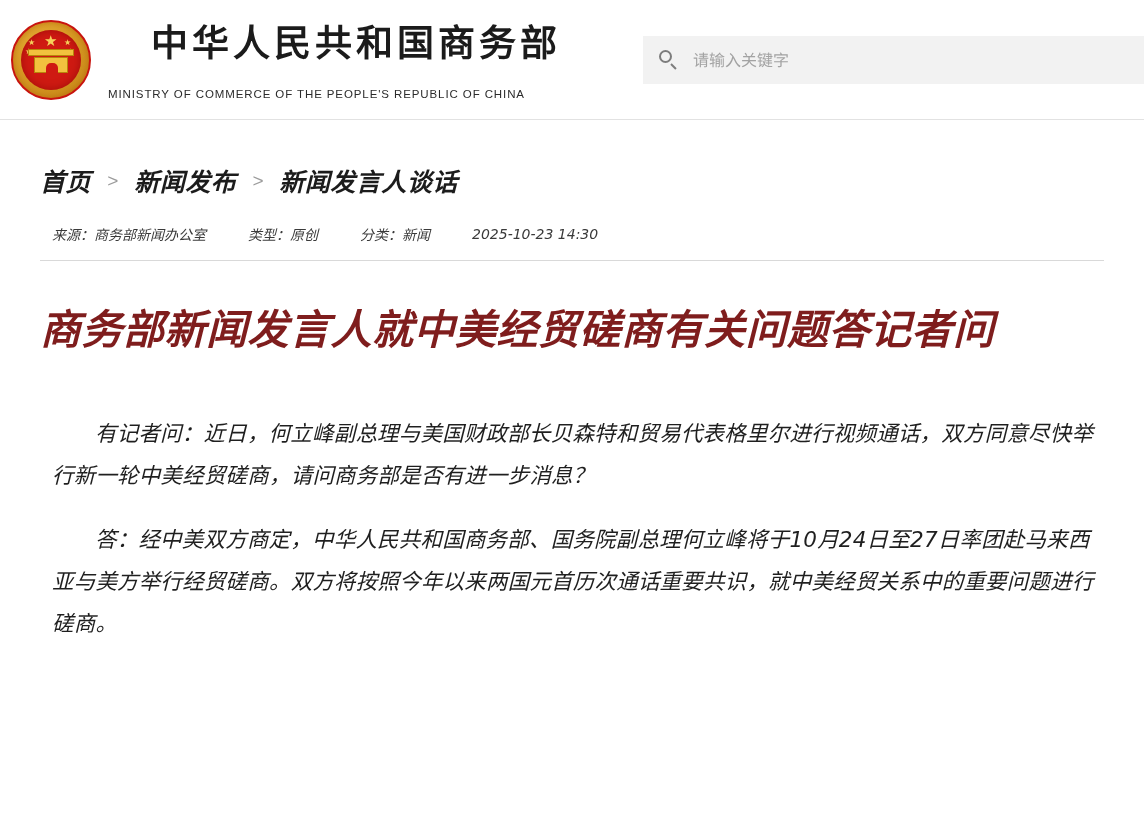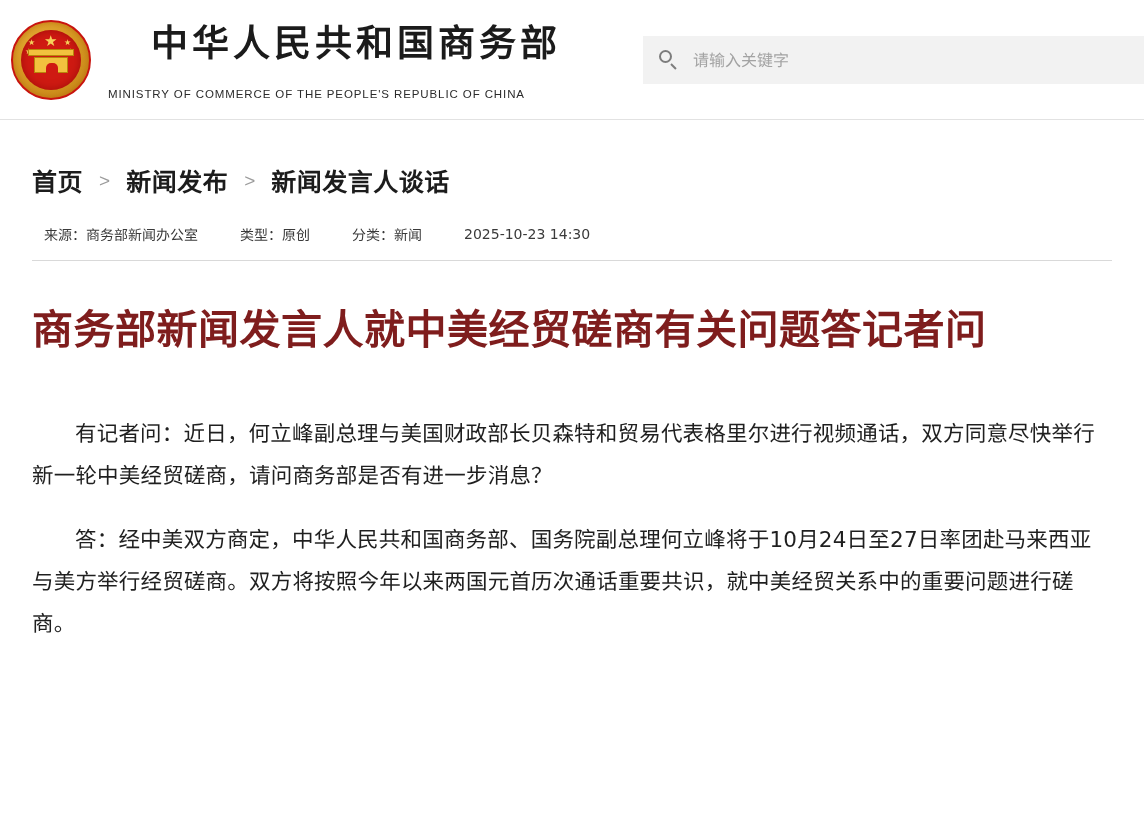--- a/index.html
+++ b/index.html
@@ -144,21 +144,22 @@
     background: transparent;
     font-size: 16px;
     color: #333;
     width: 100%;
     font-family: "DejaVu Sans", "Liberation Sans", sans-serif;
   }
   .search-input::placeholder { color: #a3a3a3; }
 
   
   .content {
-    padding: 0 32px;
+    padding: 0 40px;
+    font-style: italic;
   }
   .breadcrumb {
     display: flex;
     align-items: center;
     padding-top: 42px;
     padding-bottom: 16px;
   }
   .crumb {
     font-size: 25px;
     font-weight: 700;
@@ -193,20 +194,21 @@
     line-height: 1.42;
     font-weight: 700;
     color: #7f1d1d;
     letter-spacing: 0.5px;
     margin: 40px 0 0 0;
     font-family: "DejaVu Sans", "Liberation Sans", sans-serif;
   }
 
   .article-body {
     margin-top: 54px;
+    margin-left: 12px;
   }
   .article-body p {
     font-size: 21.5px;
     line-height: 1.95;
     color: #1f1f1f;
     margin: 0 0 22px 0;
     text-indent: 2em;
     font-family: "DejaVu Sans", "Liberation Sans", sans-serif;
     letter-spacing: 0.2px;
   }

